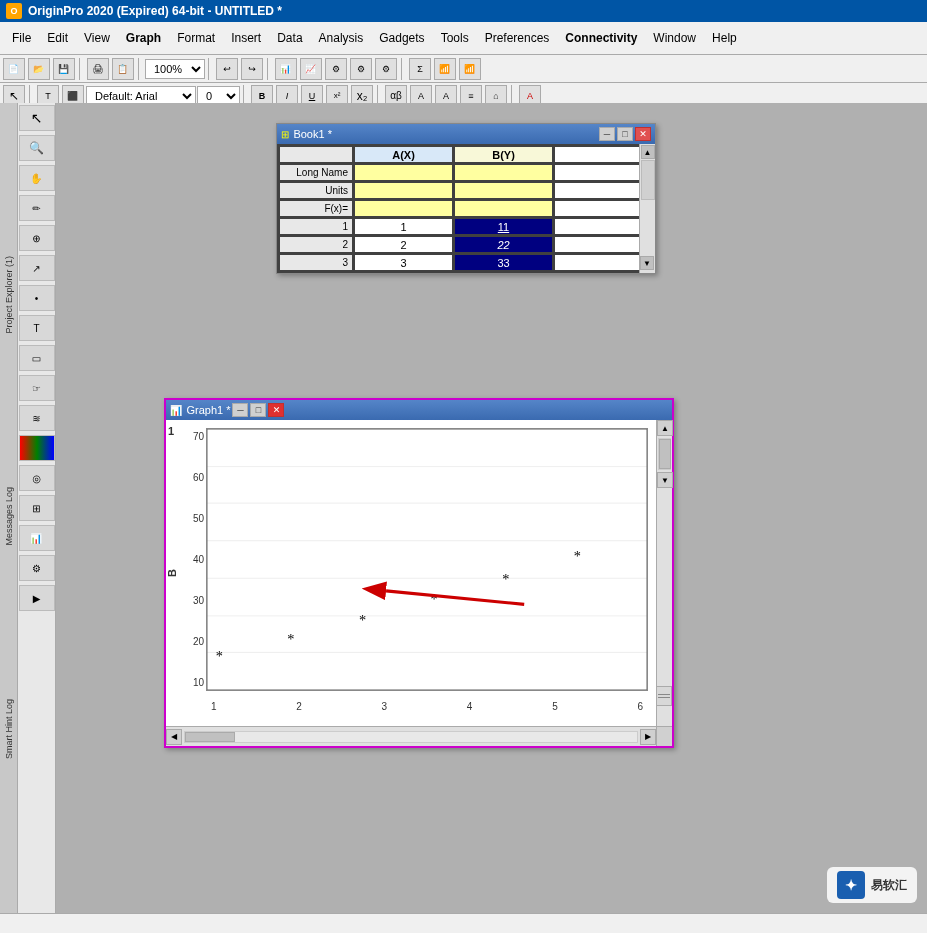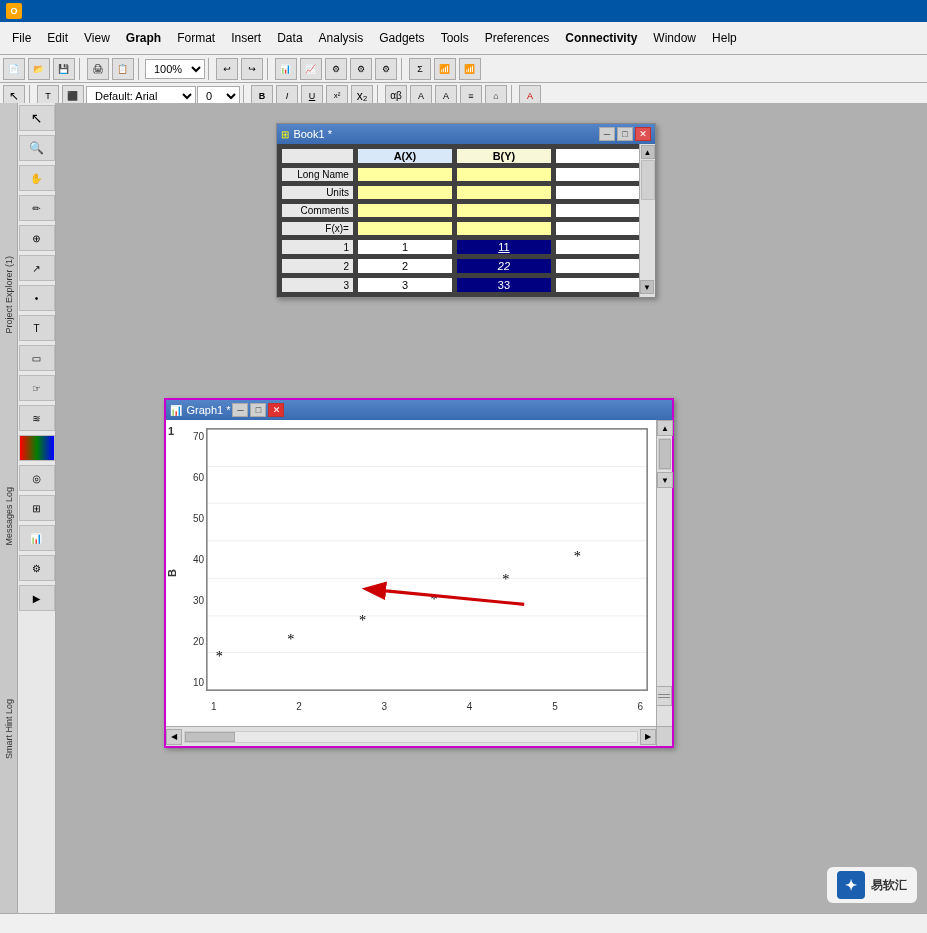--- a/index.html
+++ b/index.html
@@ -31,21 +31,21 @@
 
     
     #book-window { position: absolute; left: 220px; top: 20px; width: 380px; background: white; border: 1px solid #888; box-shadow: 2px 2px 5px rgba(0,0,0,0.3); }
     .win-titlebar { background: linear-gradient(to bottom, #5585c8, #3a6ab0); color: white; height: 20px; display: flex; align-items: center; padding: 0 4px; font-size: 11px; }
     .win-titlebar .win-title { flex: 1; font-size: 11px; }
     .win-btn { width: 16px; height: 14px; border: 1px solid #aaa; background: #d0d0d0; display: inline-flex; align-items: center; justify-content: center; font-size: 9px; cursor: pointer; margin-left: 2px; color: #333; }
     .win-btn.close { background: #e05050; color: white; border-color: #c03030; }
 
     
     .book-table { width: 100%; border-collapse: collapse; font-size: 11px; }
-    .book-table td, .book-table th { border: 5px solid #404040; padding: 1px 4px; height: 18px; }
+    .book-table td, .book-table th { border: 3px solid #404040; padding: 1px 4px; height: 18px; }
     .book-table .row-header { background: #e8e8e8; text-align: right; width: 60px; font-size: 10px; }
     .book-table .col-a { background: #d8e8f8; text-align: center; width: 80px; }
     .book-table .col-b { background: #f8f8d8; text-align: center; width: 80px; }
     .book-table .col-empty { width: 80px; }
     .cell-selected { background: #000080 !important; color: white; }
     .cell-yellow { background: #ffffa0 !important; }
 
     
     #graph-window { position: absolute; left: 108px; top: 295px; width: 510px; height: 350px; background: white; border: 2px solid #cc00cc; box-shadow: 2px 2px 5px rgba(0,0,0,0.3); }
     .graph-win-titlebar { background: linear-gradient(to bottom, #5585c8, #3a6ab0); color: white; height: 20px; display: flex; align-items: center; padding: 0 4px; font-size: 11px; }
@@ -71,20 +71,21 @@
     #watermark { position: absolute; right: 10px; bottom: 30px; background: rgba(255,255,255,0.85); border-radius: 6px; padding: 4px 10px; display: flex; align-items: center; gap: 6px; font-size: 12px; color: #333; font-weight: bold; }
     #watermark .logo { width: 28px; height: 28px; background: #1a5fb0; border-radius: 4px; display: flex; align-items: center; justify-content: center; color: white; font-size: 14px; font-weight: bold; }
   </style>
 </head>
 <body>
 
 <div id="title-bar">
   <div class="title-icon">
     <span>O</span>
   </div>
+  <span>OriginPro 2020 (Expired) 64-bit - UNTITLED *</span>
 </div>
 
 <div id="menu-bar">
   <span>File</span>
   <span>Edit</span>
   <span>View</span>
   <span style="font-weight:bold;">Graph</span>
   <span>Format</span>
   <span>Insert</span>
   <span>Data</span>
@@ -210,26 +211,20 @@
               <td class="cell-yellow"></td>
               <td></td>
             </tr>
             <tr>
               <td class="row-header">Units</td>
               <td class="cell-yellow"></td>
               <td class="cell-yellow"></td>
               <td></td>
             </tr>
             <tr>
-              <td class="row-header">Comments</td>
-              <td class="cell-yellow"></td>
-              <td class="cell-yellow"></td>
-              <td></td>
-            </tr>
-            <tr>
               <td class="row-header">F(x)=</td>
               <td class="cell-yellow"></td>
               <td class="cell-yellow"></td>
               <td></td>
             </tr>
             <tr>
               <td class="row-header">1</td>
               <td style="text-align:center;">1</td>
               <td class="cell-selected" style="text-align:center; background:#000080; color:white;text-decoration:underline;">11</td>
               <td></td>

